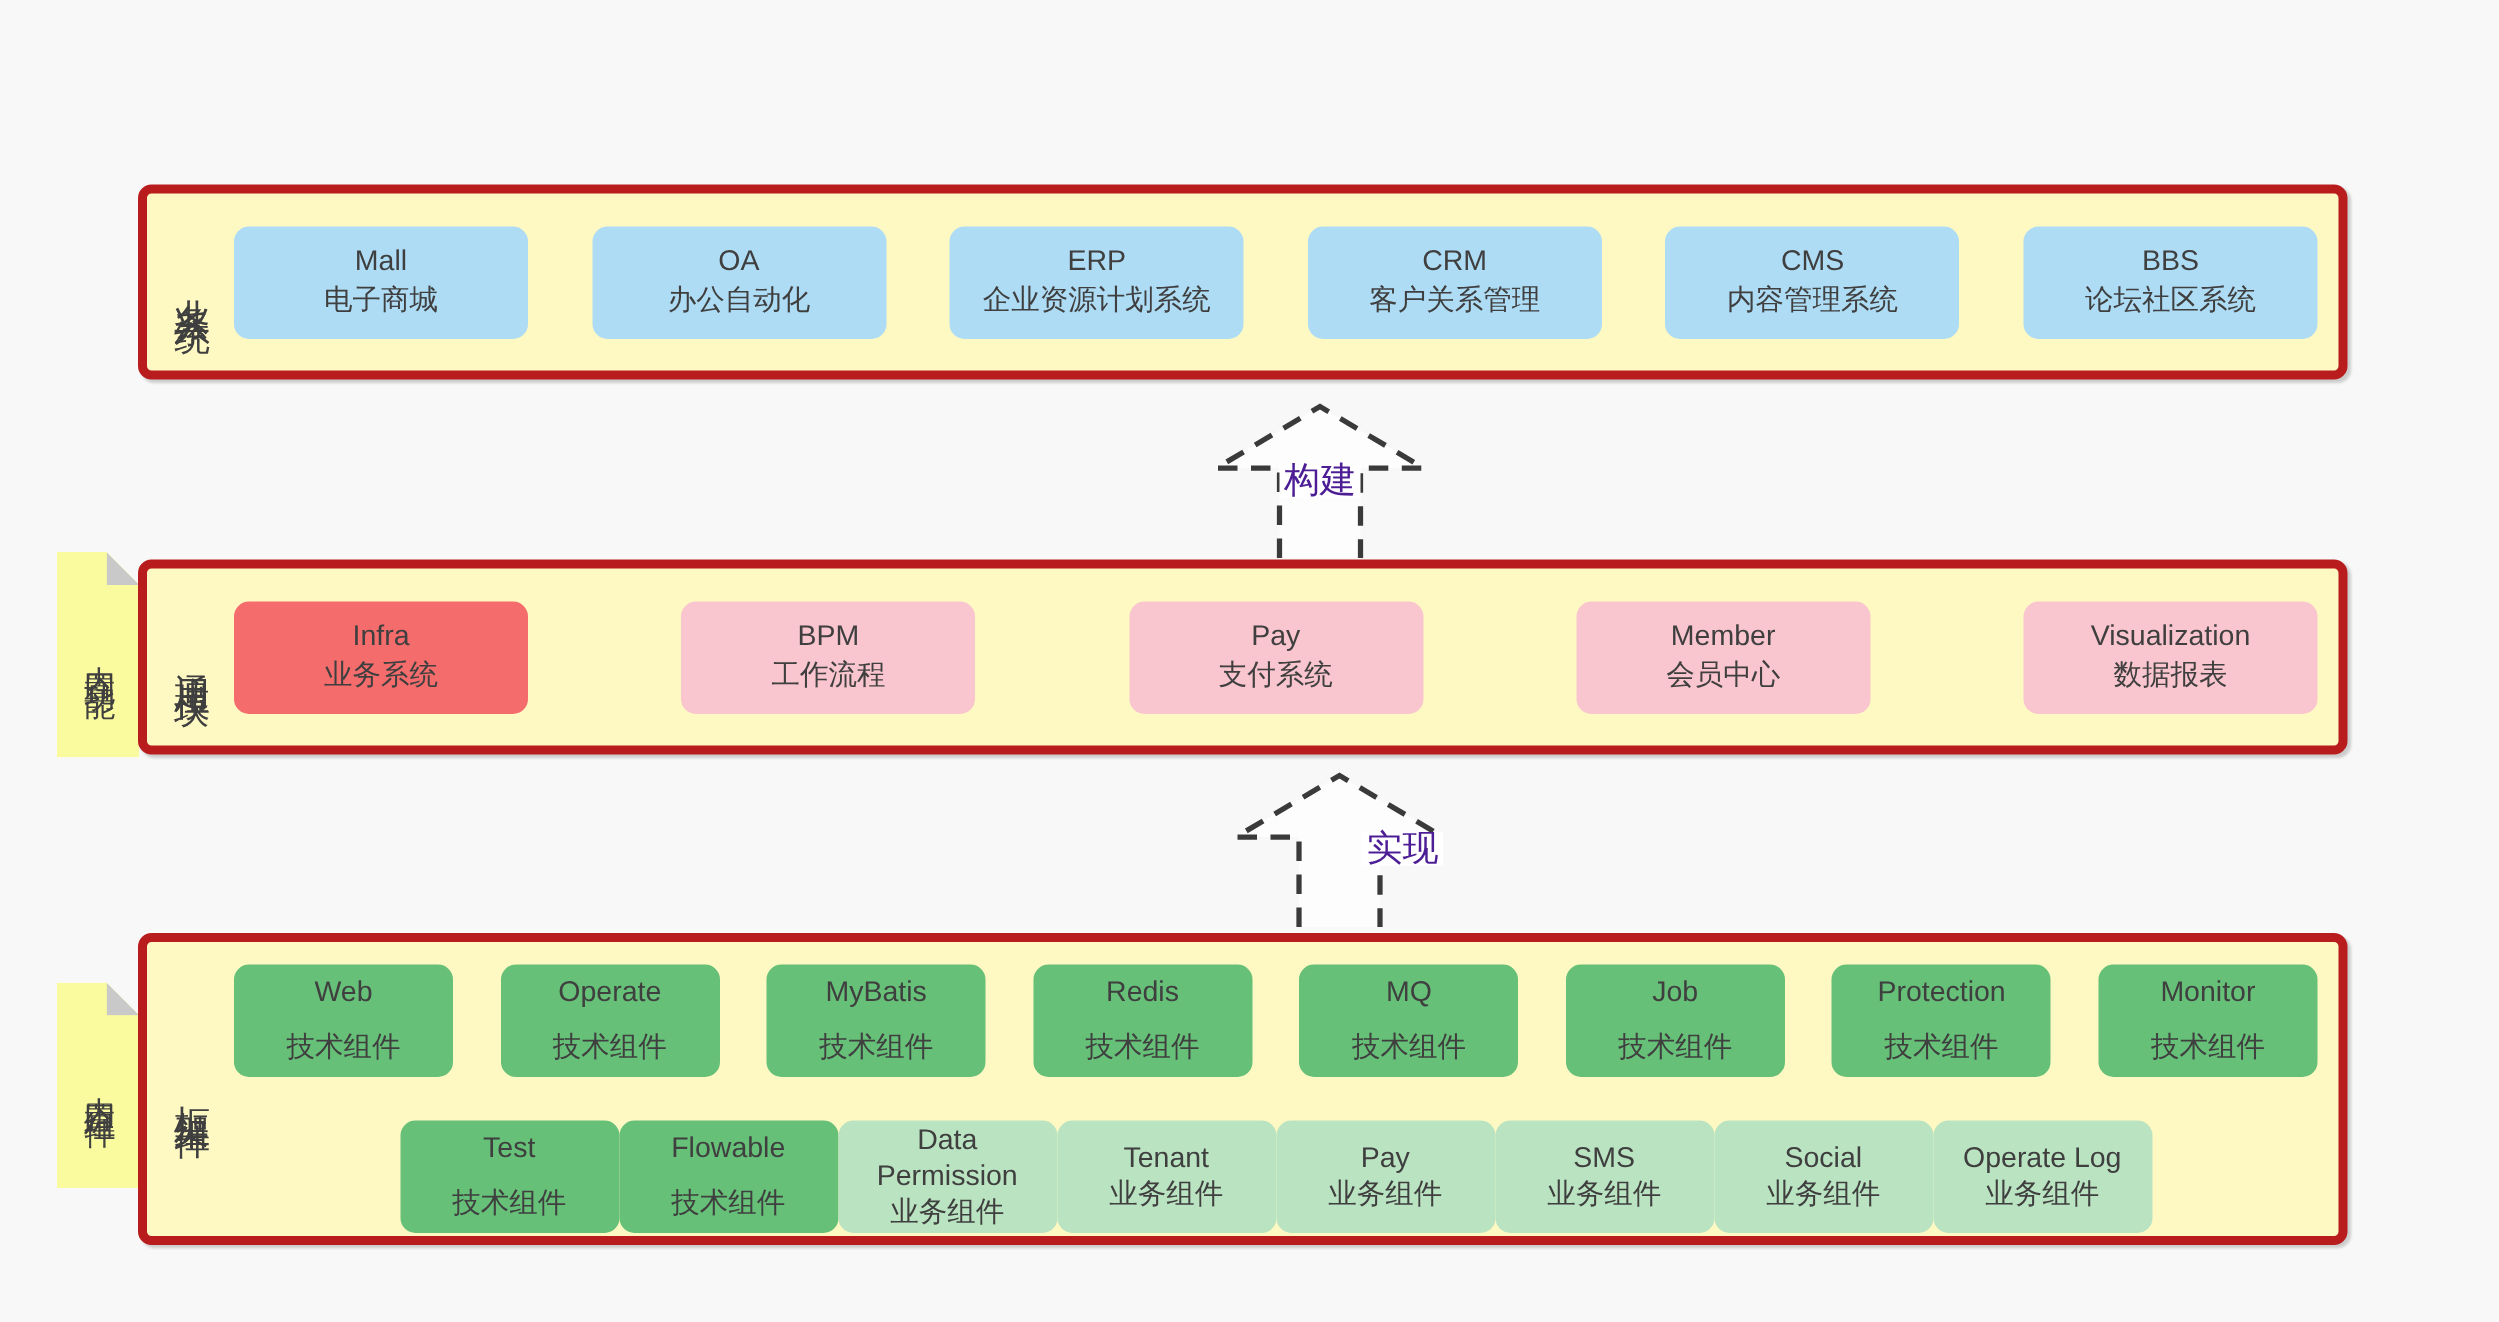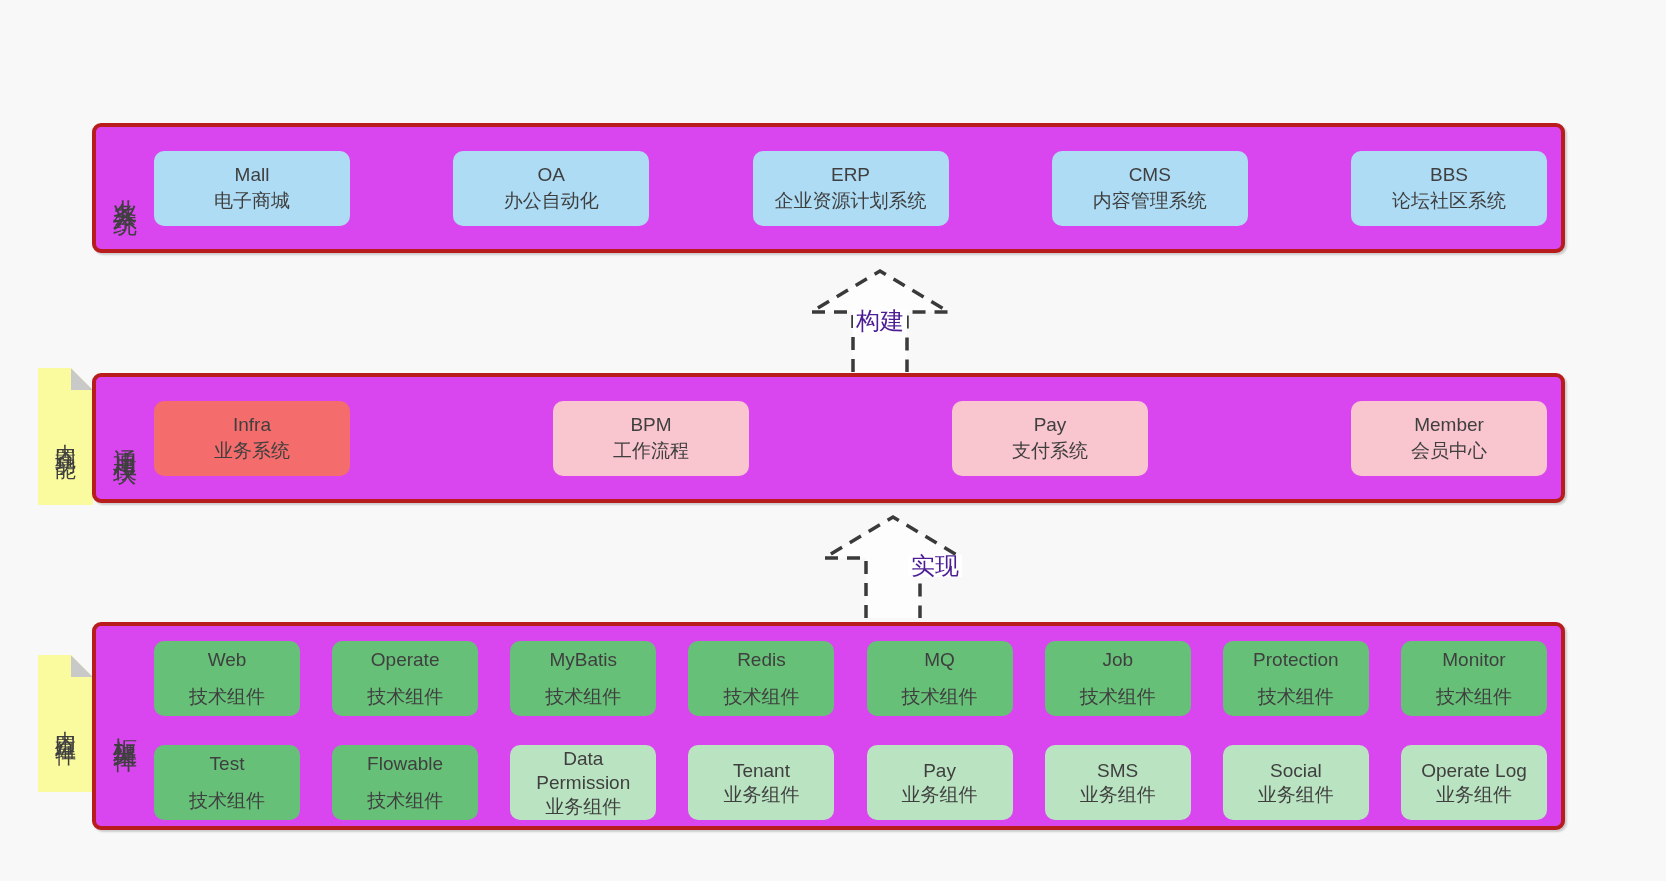--- a/index.html
+++ b/index.html
@@ -6,22 +6,22 @@
   body{
     width:1666px;height:881px;
     background:#f8f8f8;
     font-family:"Liberation Sans","DejaVu Sans",sans-serif;
     color:#3f3f3f;
     position:relative;
     overflow:hidden;
   }
   .layer{
     position:absolute;left:92px;width:1473px;
-    background:#d946ef;
-    border:4px solid #b91c1c;
+    background:#fef9c3;
+    border:6px solid #b91c1c;
     border-radius:9px;
     box-shadow:2px 2px 2px rgba(0,0,0,0.18);
     z-index:1;
     box-sizing:border-box;
   }
   .layer-1{top:123px;height:130px;}
   .layer-2{top:373px;height:130px;}
   .layer-3{top:622px;height:208px;}
   .vlabel{
     position:absolute;left:13px;top:50%;
@@ -33,21 +33,21 @@
   .row{
     display:flex;justify-content:space-between;align-items:center;
     height:100%;padding:0 14px 0 58px;
   }
   .row3{
     position:absolute;left:0;right:0;
     display:flex;justify-content:space-between;
     padding:0 14px 0 58px;
   }
   .row3.r1{top:15px;}
-  .row3.r2{top:119px;}
+  .row3.r2{top:119px;justify-content:center;}
   .box{
     height:75px;border-radius:10px;
     display:flex;flex-direction:column;justify-content:center;align-items:center;
     text-align:center;font-size:19px;line-height:26px;
     box-sizing:border-box;padding:0 4px;
   }
   .w6{width:196px;flex:none;}
   .w8{width:146px;flex:none;line-height:24px;}
   .blue{background:#aedcf5;}
   .red{background:#f56c6c;}
@@ -96,20 +96,24 @@
     </div>
     <div class="box blue w6">
       <span>OA</span>
       <span>办公自动化</span>
     </div>
     <div class="box blue w6">
       <span>ERP</span>
       <span>企业资源计划系统</span>
     </div>
     <div class="box blue w6">
+      <span>CRM</span>
+      <span>客户关系管理</span>
+    </div>
+    <div class="box blue w6">
       <span>CMS</span>
       <span>内容管理系统</span>
     </div>
     <div class="box blue w6">
       <span>BBS</span>
       <span>论坛社区系统</span>
     </div>
   </div>
 </section>
 
@@ -138,20 +142,24 @@
       <span>工作流程</span>
     </div>
     <div class="box pink w6">
       <span>Pay</span>
       <span>支付系统</span>
     </div>
     <div class="box pink w6">
       <span>Member</span>
       <span>会员中心</span>
     </div>
+    <div class="box pink w6">
+      <span>Visualization</span>
+      <span>数据报表</span>
+    </div>
   </div>
 </section>
 
 <div class="arrow arrow-2">
   <svg viewBox="0 0 150 106" xmlns="http://www.w3.org/2000/svg">
     <path d="M48,106 L48,46 L6,46 L75,5 L144,46 L102,46 L102,106" fill="#fdfdfd" stroke="none"></path>
     <path d="M48,106 L48,46 L6,46 L75,5 L144,46 L102,46 L102,106" fill="none" stroke="#3a3a3a" stroke-width="3.5" stroke-dasharray="13 9"></path>
   </svg>
 </div>
 <span class="arrow-label alabel-2">实现</span>

